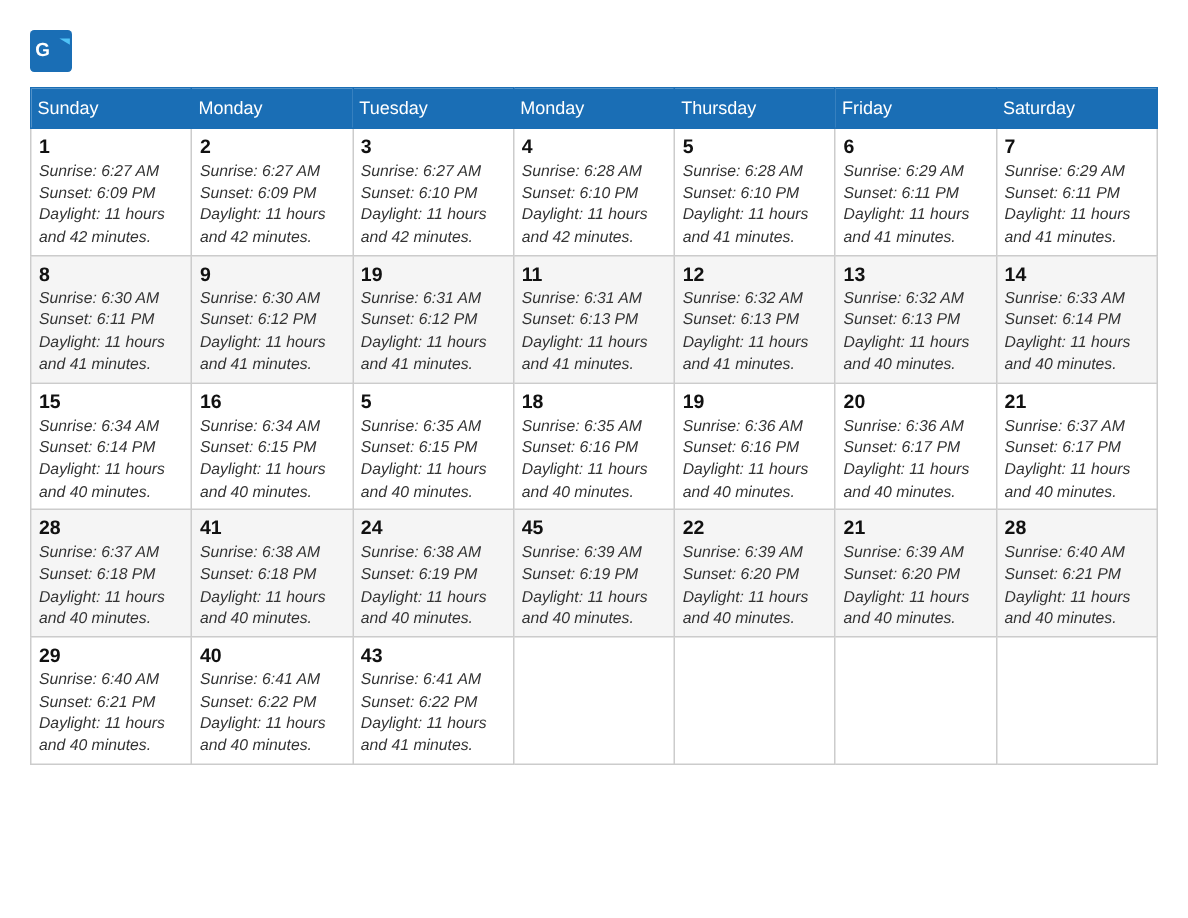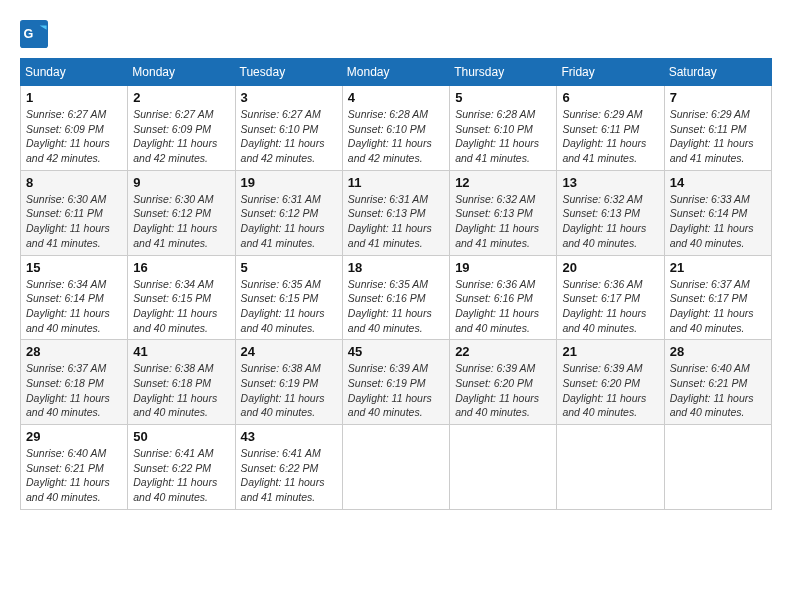--- a/index.html
+++ b/index.html
@@ -348,21 +348,21 @@
       <tr>
         <td>
           <div class="day-number">29</div>
           <div class="day-info">
             Sunrise: 6:40 AM<br>
             Sunset: 6:21 PM<br>
             Daylight: 11 hours and 40 minutes.
           </div>
         </td>
         <td>
-          <div class="day-number">50</div>
+          <div class="day-number">40</div>
           <div class="day-info">
             Sunrise: 6:41 AM<br>
             Sunset: 6:22 PM<br>
             Daylight: 11 hours and 40 minutes.
           </div>
         </td>
         <td>
           <div class="day-number">43</div>
           <div class="day-info">
             Sunrise: 6:41 AM<br>

